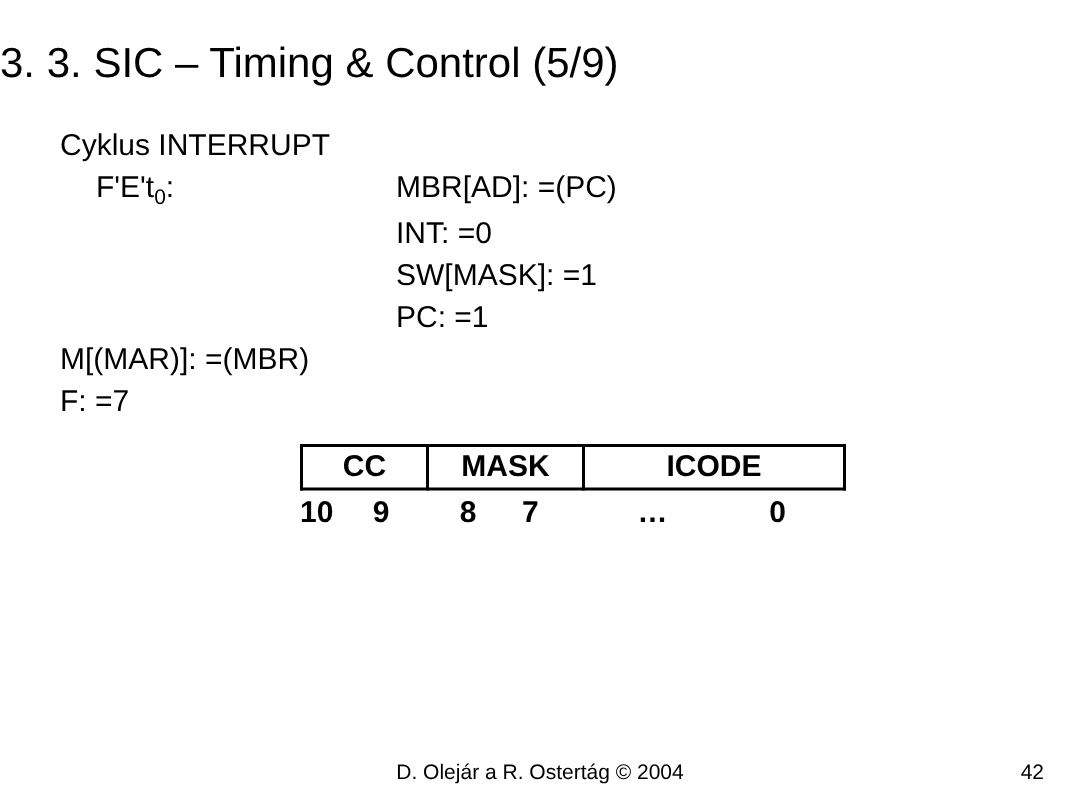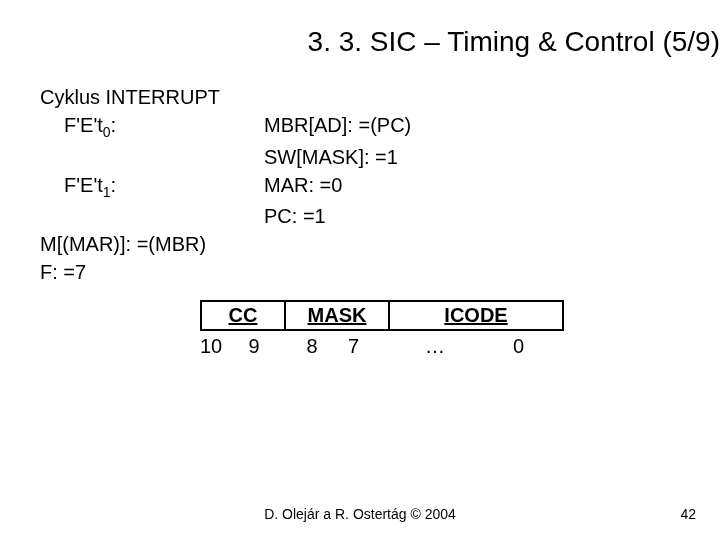--- a/index.html
+++ b/index.html
@@ -6,21 +6,21 @@
     margin: 0;
     padding: 0;
     width: 720px;
     height: 540px;
     background: #fff;
     font-family: Arial, Helvetica, sans-serif;
     color: #000;
     position: relative;
   }
   .title {
-    text-align: right;
+    text-align: left;
     font-size: 28px;
     margin-top: 24px;
     line-height: 1.25;
   }
   .content {
     margin: 24px 0 0 40px;
     font-size: 20px;
     line-height: 1.4;
   }
   .section-head {
@@ -50,28 +50,27 @@
     font-size: 20px;
     font-weight: bold;
   }
   .reg-table {
     border-collapse: collapse;
   }
   .reg-table td {
     border: 2px solid #000;
     padding: 2px 6px;
     text-align: center;
-    text-decoration: underline;
   }
   .cc-cell { width: 70px; }
   .mask-cell { width: 90px; text-align: left; padding-left: 10px; }
   .icode-cell { width: 160px; }
   .bits {
     margin-top: 4px;
-    font-weight: normal;
+    font-weight: bold;
     display: flex;
   }
   .bits span { display: inline-block; }
 
   .footer {
     position: absolute;
     bottom: 18px;
     width: 100%;
     font-size: 14px;
   }
@@ -94,28 +93,25 @@
 
 <div class="content">
   <div class="section-head">Cyklus INTERRUPT</div>
 
   <div class="row">
     <div class="lcol"><span>F'E't</span><span class="sub">0</span><span>:</span></div>
     <div>MBR[AD]: =(PC)</div>
   </div>
   <div class="row">
     <div class="lcol"></div>
+    <div>INT: =0</div>
   </div>
   <div class="row">
     <div class="lcol"></div>
     <div>SW[MASK]: =1</div>
-  </div>
-  <div class="row">
-    <div class="lcol"><span>F'E't</span><span class="sub">1</span><span>:</span></div>
-    <div>MAR: =0</div>
   </div>
   <div class="row">
     <div class="lcol"></div>
     <div>PC: =1</div>
   </div>
   <div class="row">
     <div>M[(MAR)]: =(MBR)</div>
   </div>
   <div class="row">
     <div>F: =7</div>

